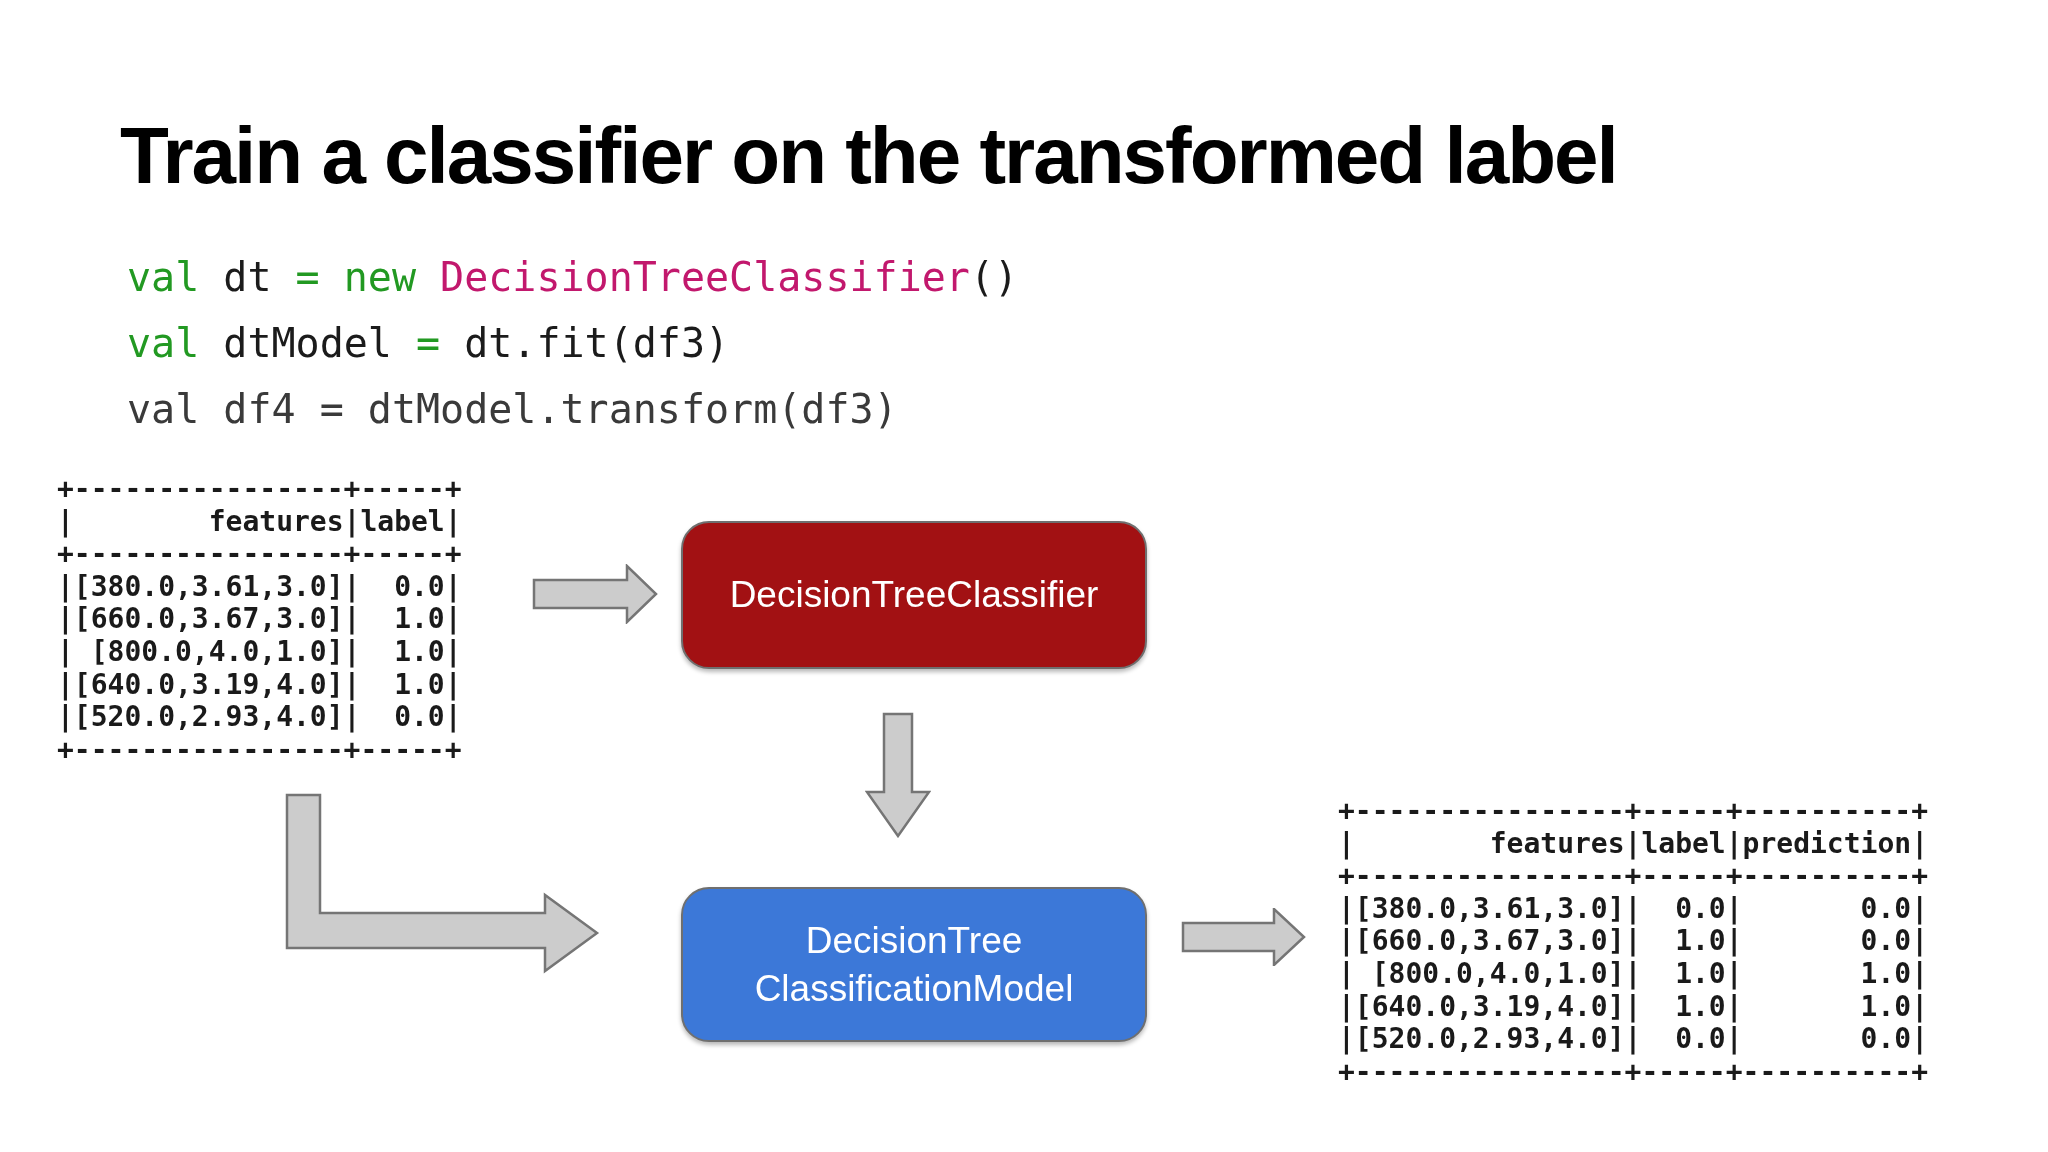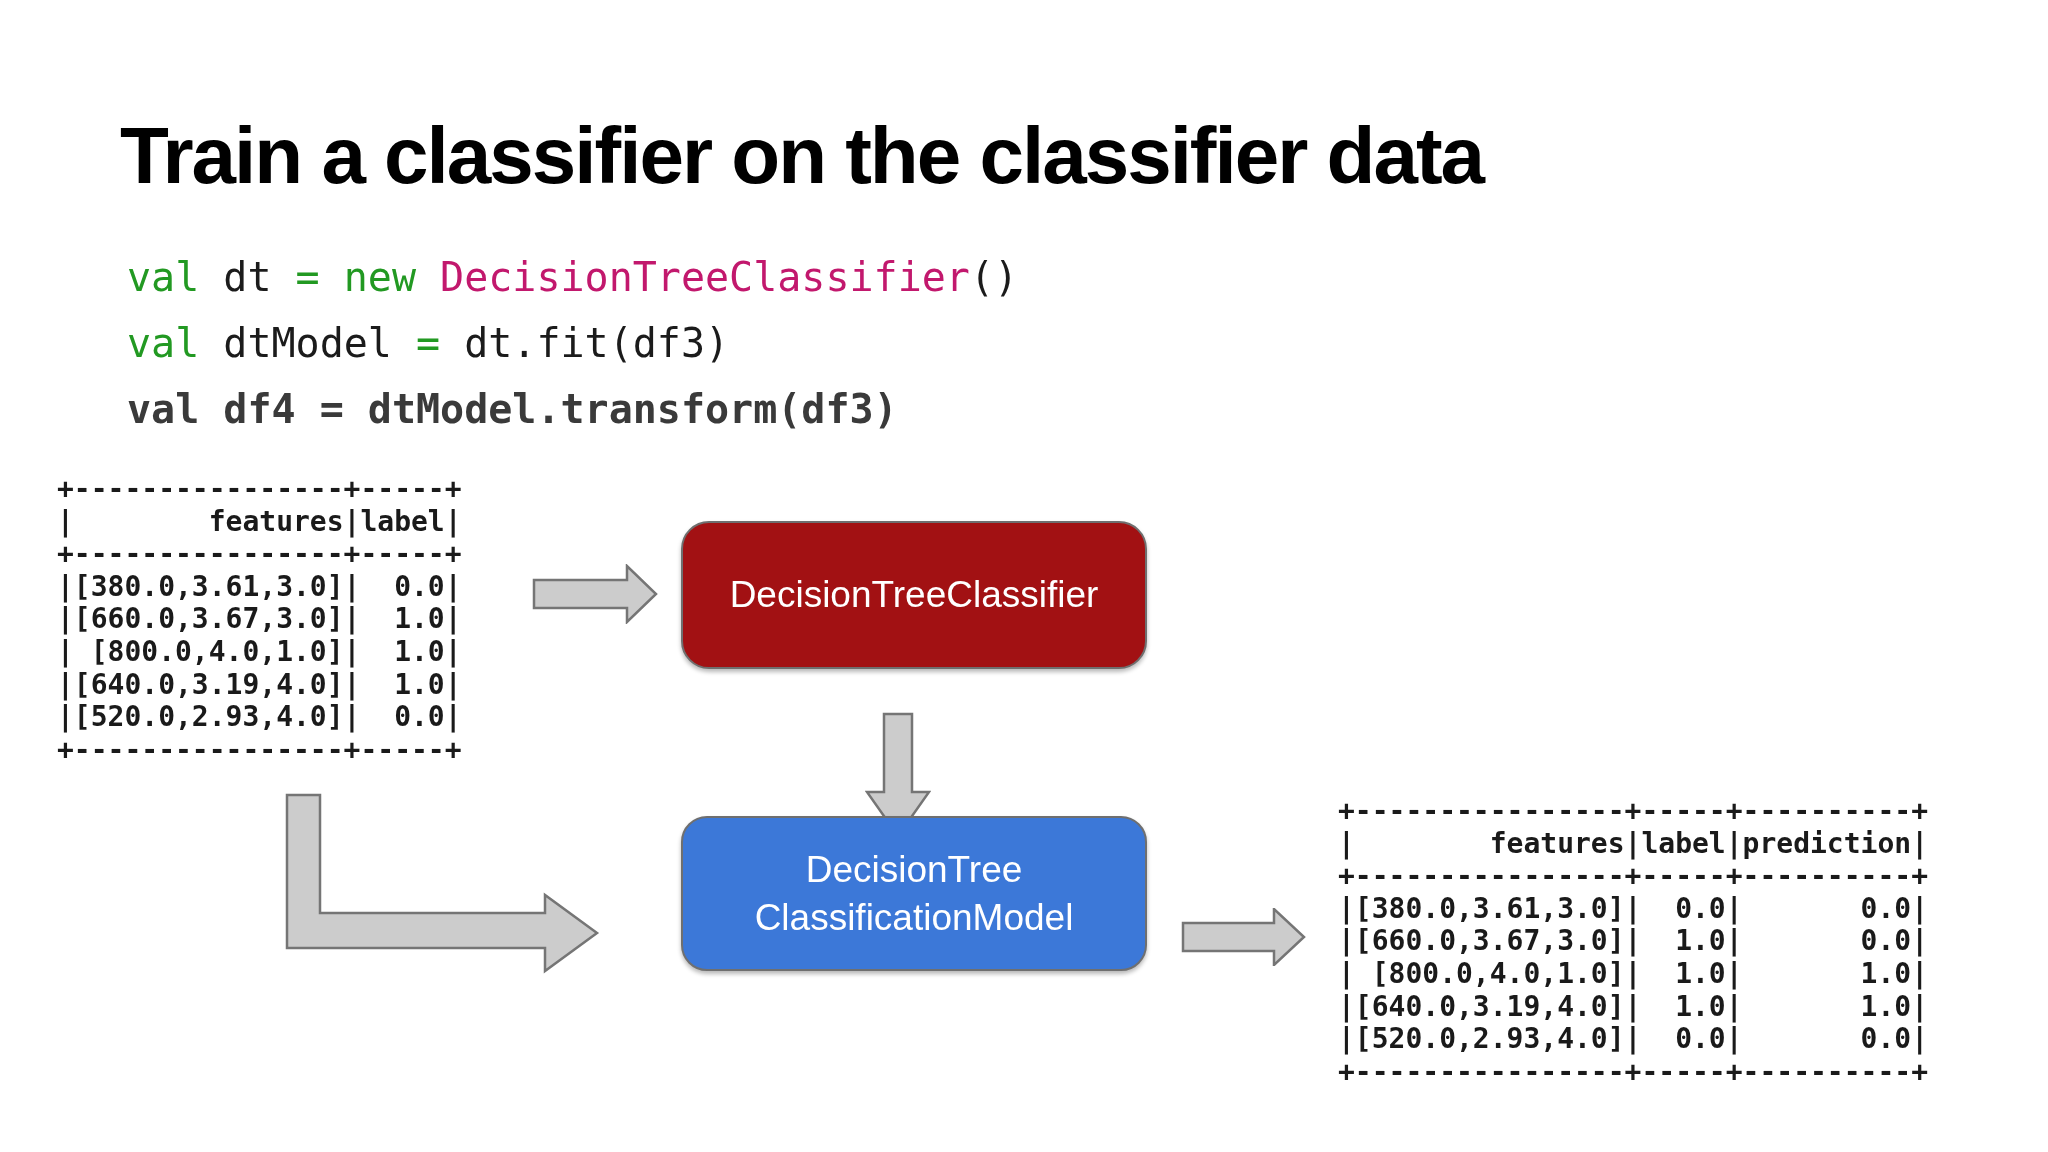--- a/index.html
+++ b/index.html
@@ -33,21 +33,21 @@
   .code {
     position: absolute;
     left: 127px;
     top: 244px;
     font-family: "DejaVu Sans Mono", "Liberation Mono", monospace;
     font-size: 40px;
     line-height: 66px;
     white-space: pre;
   }
   .code-line.bold { font-weight: 400; }
-  .code-line.normal { font-weight: 700; }
+  .code-line.normal { font-weight: 400; }
   .tok-kw    { color: var(--kw, #229922); }
   .tok-type  { color: var(--type, #C2186D); }
   .tok-plain { color: var(--plain, #1b1b1b); }
   .tok-muted { color: var(--muted, #3a3a3a); }
 
   
   .ascii {
     position: absolute;
     margin: 0;
     font-family: "DejaVu Sans Mono", "Liberation Mono", monospace;
@@ -74,44 +74,43 @@
     box-shadow: 0 3px 4px rgba(0,0,0,0.28);
     font-size: 37px;
     line-height: 48px;
   }
   #classifier-box {
     left: 681px; top: 521px;
     width: 462px; height: 144px;
     background: var(--red-box, #A21113);
   }
   #model-box {
-    left: 681px; top: 816px;
+    left: 681px; top: 887px;
     width: 462px; height: 151px;
     background: var(--blue-box, #3C78D8);
-    border-radius: 26px;
   }
   .node-label { display: block; }
 
   
   .arrow { position: absolute; display: block; }
   .arrow polygon {
     fill: var(--arrow-fill, #CCCCCC);
     stroke: var(--arrow-stroke, #757575);
     stroke-width: 2.5;
     stroke-linejoin: miter;
   }
   #arrow-input-classifier { left: 532px;  top: 564px; }
   #arrow-classifier-model { left: 865px;  top: 712px; }
   #arrow-model-output     { left: 1181px; top: 908px; }
   #arrow-input-model      { left: 282px;  top: 793px; }
 </style>
 </head>
 <body>
 
-<h1 class="slide-title">Train a classifier on the classifier data</h1>
+<h1 class="slide-title">Train a classifier on the transformed label</h1>
 
 <div class="code"><div class="code-line bold"><span class="tok-kw">val</span><span class="tok-plain"> dt </span><span class="tok-kw">=</span><span class="tok-plain"> </span><span class="tok-kw">new</span><span class="tok-plain"> </span><span class="tok-type">DecisionTreeClassifier</span><span class="tok-plain">()</span></div><div class="code-line bold"><span class="tok-kw">val</span><span class="tok-plain"> dtModel </span><span class="tok-kw">=</span><span class="tok-plain"> dt.fit(df3)</span></div><div class="code-line normal"><span class="tok-muted">val df4 = dtModel.transform(df3)</span></div></div>
 
 <pre class="ascii" id="input-table">+----------------+-----+
 |        features|label|
 +----------------+-----+
 |[380.0,3.61,3.0]|  0.0|
 |[660.0,3.67,3.0]|  1.0|
 | [800.0,4.0,1.0]|  1.0|
 |[640.0,3.19,4.0]|  1.0|

